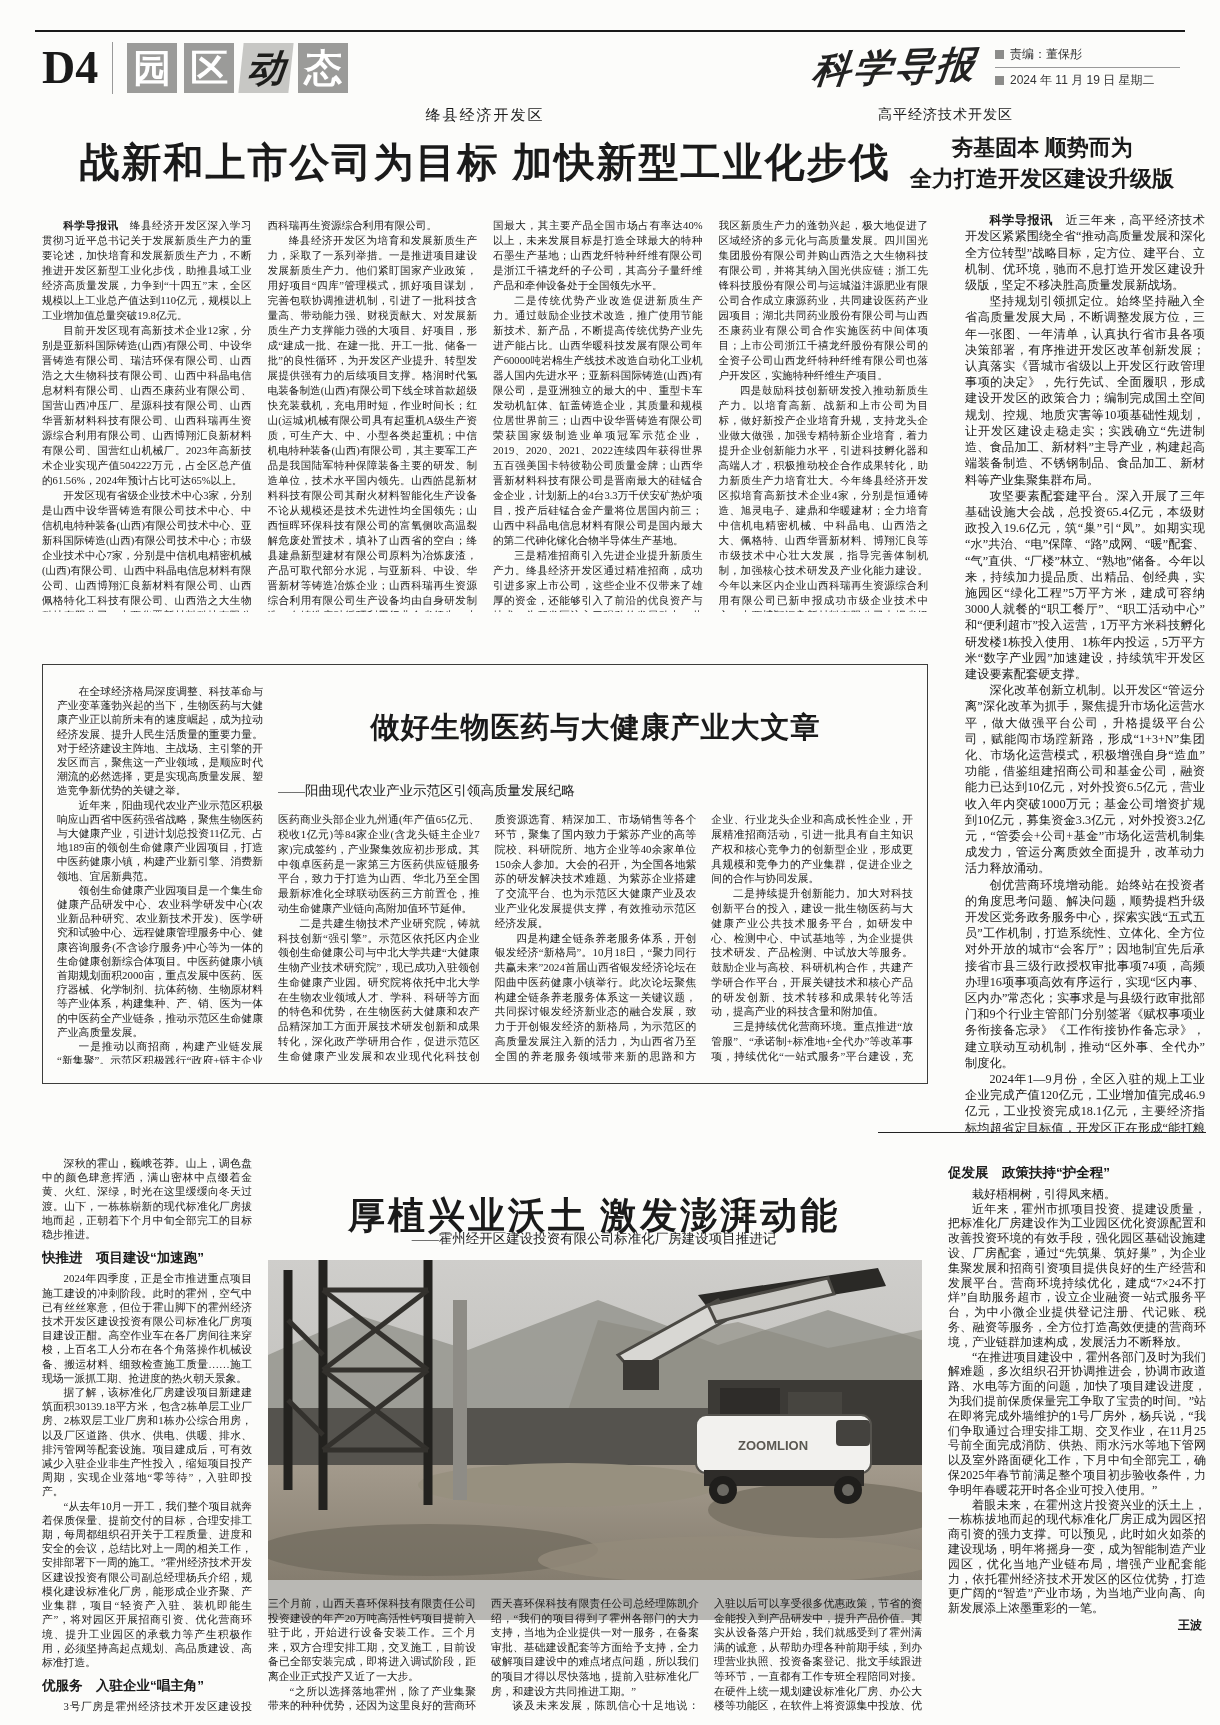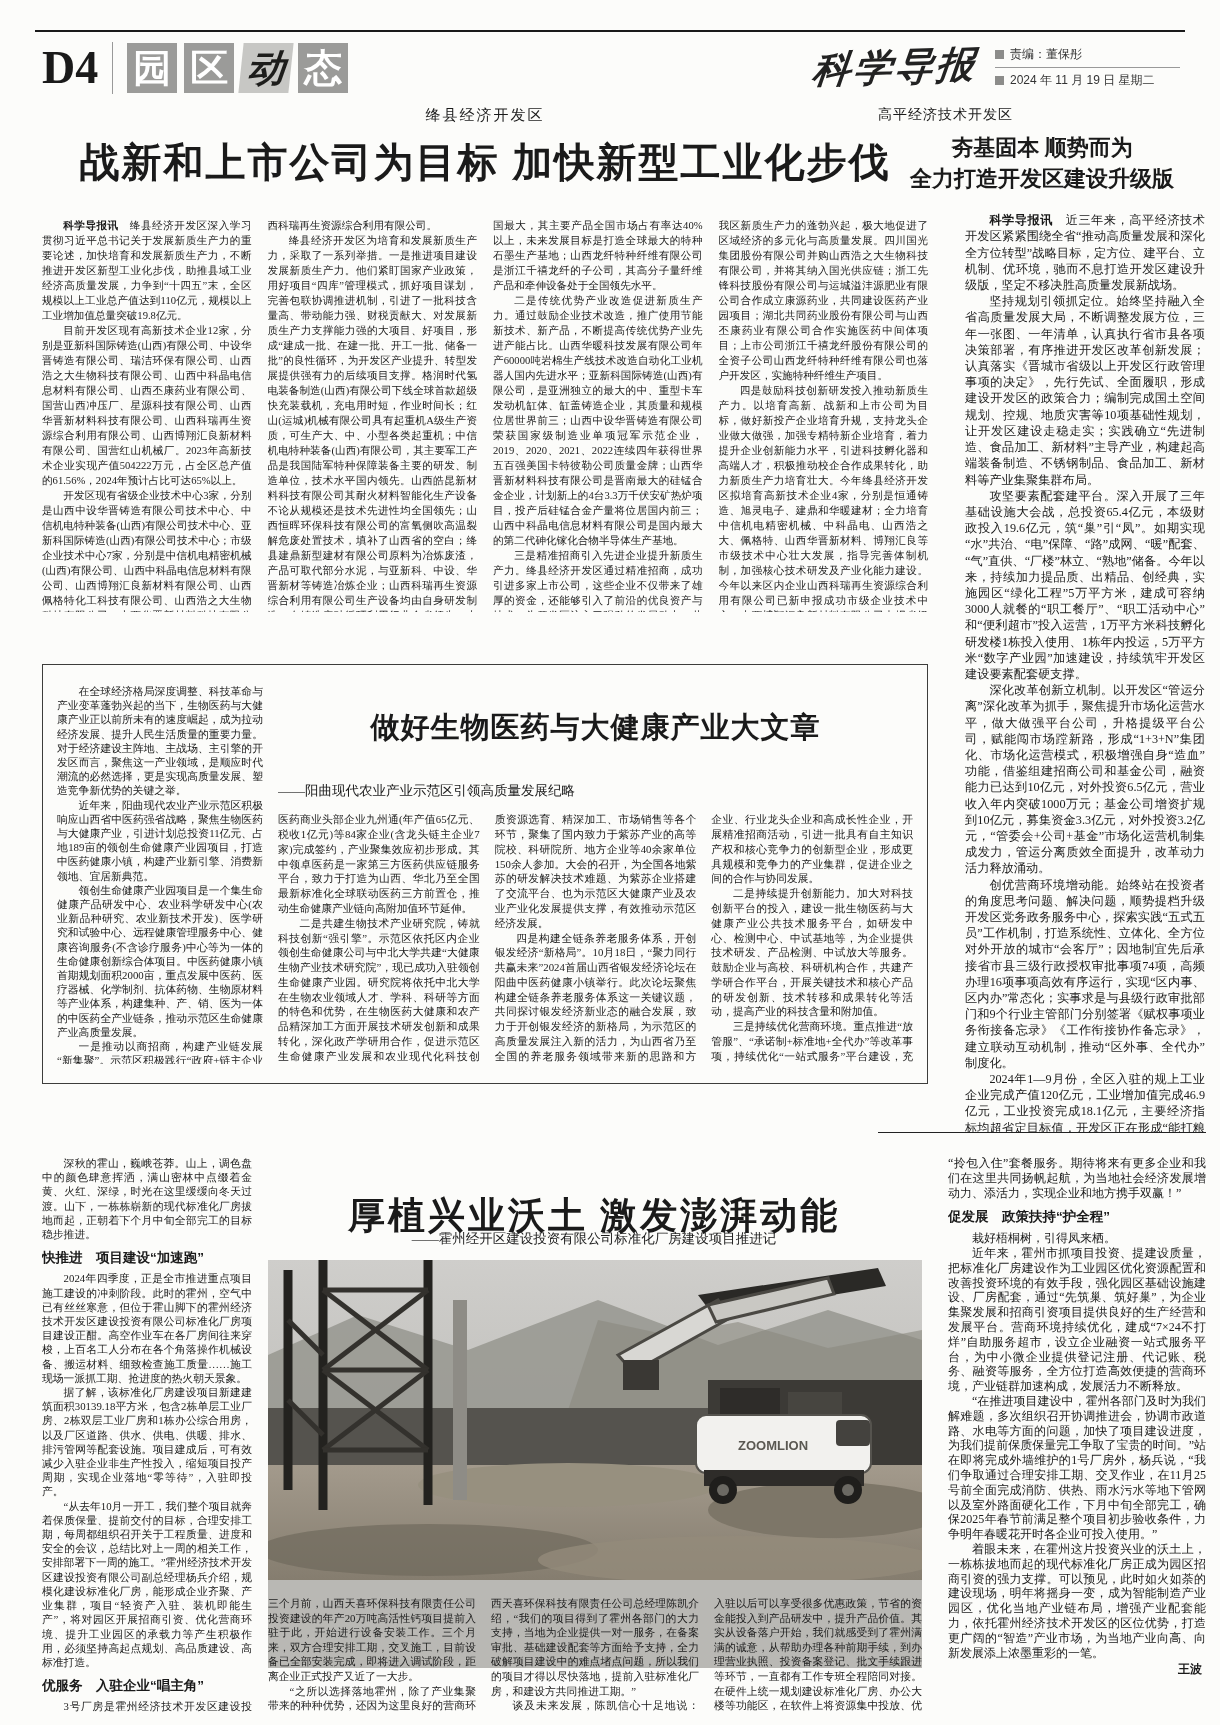--- a/index.html
+++ b/index.html
@@ -49,21 +49,21 @@
   .artM .headline{font-family:"Liberation Sans","DejaVu Sans",sans-serif;font-weight:900;font-size:29px;
         text-align:center;letter-spacing:1px;}
   .artM .subtitle{font-size:13.5px;margin:10px 0 12px;}
   .artM .m-cols{display:flex;gap:15px;flex:1;overflow:hidden;}
   .artM .m-cols .col{flex:1;font-size:10.8px;line-height:14.8px;overflow:hidden;}
   
   .artB-left{position:absolute;left:42px;top:1156px;width:210px;height:558px;font-size:10.8px;line-height:14.2px;overflow:hidden;}
   .artB-head{position:absolute;left:260px;top:1160px;width:668px;text-align:center;font-weight:900;
         font-size:37px;letter-spacing:3px;font-family:"Liberation Serif","DejaVu Serif",serif;}
   .artB-sub{position:absolute;left:260px;top:1230px;width:668px;text-align:center;font-size:13.5px;}
-  .photo{position:absolute;left:268px;top:1260px;width:654px;height:408px;background:#b9b8b4;overflow:hidden;}
+  .photo{position:absolute;left:268px;top:1260px;width:654px;height:360px;background:#b9b8b4;overflow:hidden;}
   .artB-cols{position:absolute;left:268px;top:1596px;width:654px;height:118px;display:flex;gap:15px;overflow:hidden;}
   .artB-cols .col{flex:1;font-size:10.8px;line-height:14.6px;overflow:hidden;}
   .artB-right{position:absolute;left:948px;top:1156px;width:258px;height:558px;font-size:12px;line-height:14.8px;overflow:hidden;}
 </style>
 </head>
 <body>
 
 <div class="page">
   <div class="rule-top"></div>
 
@@ -238,21 +238,20 @@
       </div>
     <div class="col">
         <p class="cont">西天喜环保科技有限责任公司总经理陈凯介绍，“我们的项目得到了霍州各部门的大力支持，当地为企业提供一对一服务，在备案审批、基础建设配套等方面给予支持，全力破解项目建设中的难点堵点问题，所以我们的项目才得以尽快落地，提前入驻标准化厂房，和建设方共同推进工期。”</p>
         <p>谈及未来发展，陈凯信心十足地说：“企业</p>
       </div>
     <div class="col">
         <p class="cont">入驻以后可以享受很多优惠政策，节省的资金能投入到产品研发中，提升产品价值。其实从设备落户开始，我们就感受到了霍州满满的诚意，从帮助办理各种前期手续，到办理营业执照、投资备案登记、批文手续跟进等环节，一直都有工作专班全程陪同对接。在硬件上统一规划建设标准化厂房、办公大楼等功能区，在软件上将资源集中投放、优惠政策定向扶持，为企业提供</p>
       </div>
   </div>
   <div class="artB-right body-text">
-      <p class="cont">“拎包入住”套餐服务。期待将来有更多企业和我们在这里共同扬帆起航，为当地社会经济发展增动力、添活力，实现企业和地方携手双赢！”</p>
       <h4 class="subhead">促发展　政策扶持“护全程”</h4>
       <p>栽好梧桐树，引得凤来栖。</p>
       <p>近年来，霍州市抓项目投资、提建设质量，把标准化厂房建设作为工业园区优化资源配置和改善投资环境的有效手段，强化园区基础设施建设、厂房配套，通过“先筑巢、筑好巢”，为企业集聚发展和招商引资项目提供良好的生产经营和发展平台。营商环境持续优化，建成“7×24不打烊”自助服务超市，设立企业融资一站式服务平台，为中小微企业提供登记注册、代记账、税务、融资等服务，全方位打造高效便捷的营商环境，产业链群加速构成，发展活力不断释放。</p>
       <p>“在推进项目建设中，霍州各部门及时为我们解难题，多次组织召开协调推进会，协调市政道路、水电等方面的问题，加快了项目建设进度，为我们提前保质保量完工争取了宝贵的时间。”站在即将完成外墙维护的1号厂房外，杨兵说，“我们争取通过合理安排工期、交叉作业，在11月25号前全面完成消防、供热、雨水污水等地下管网以及室外路面硬化工作，下月中旬全部完工，确保2025年春节前满足整个项目初步验收条件，力争明年春暖花开时各企业可投入使用。”</p>
       <p>着眼未来，在霍州这片投资兴业的沃土上，一栋栋拔地而起的现代标准化厂房正成为园区招商引资的强力支撑。可以预见，此时如火如荼的建设现场，明年将摇身一变，成为智能制造产业园区，优化当地产业链布局，增强产业配套能力，依托霍州经济技术开发区的区位优势，打造更广阔的“智造”产业市场，为当地产业向高、向新发展添上浓墨重彩的一笔。</p>
       <div class="byline">王波</div>
     </div>
 </div>
 
 </body></html>

